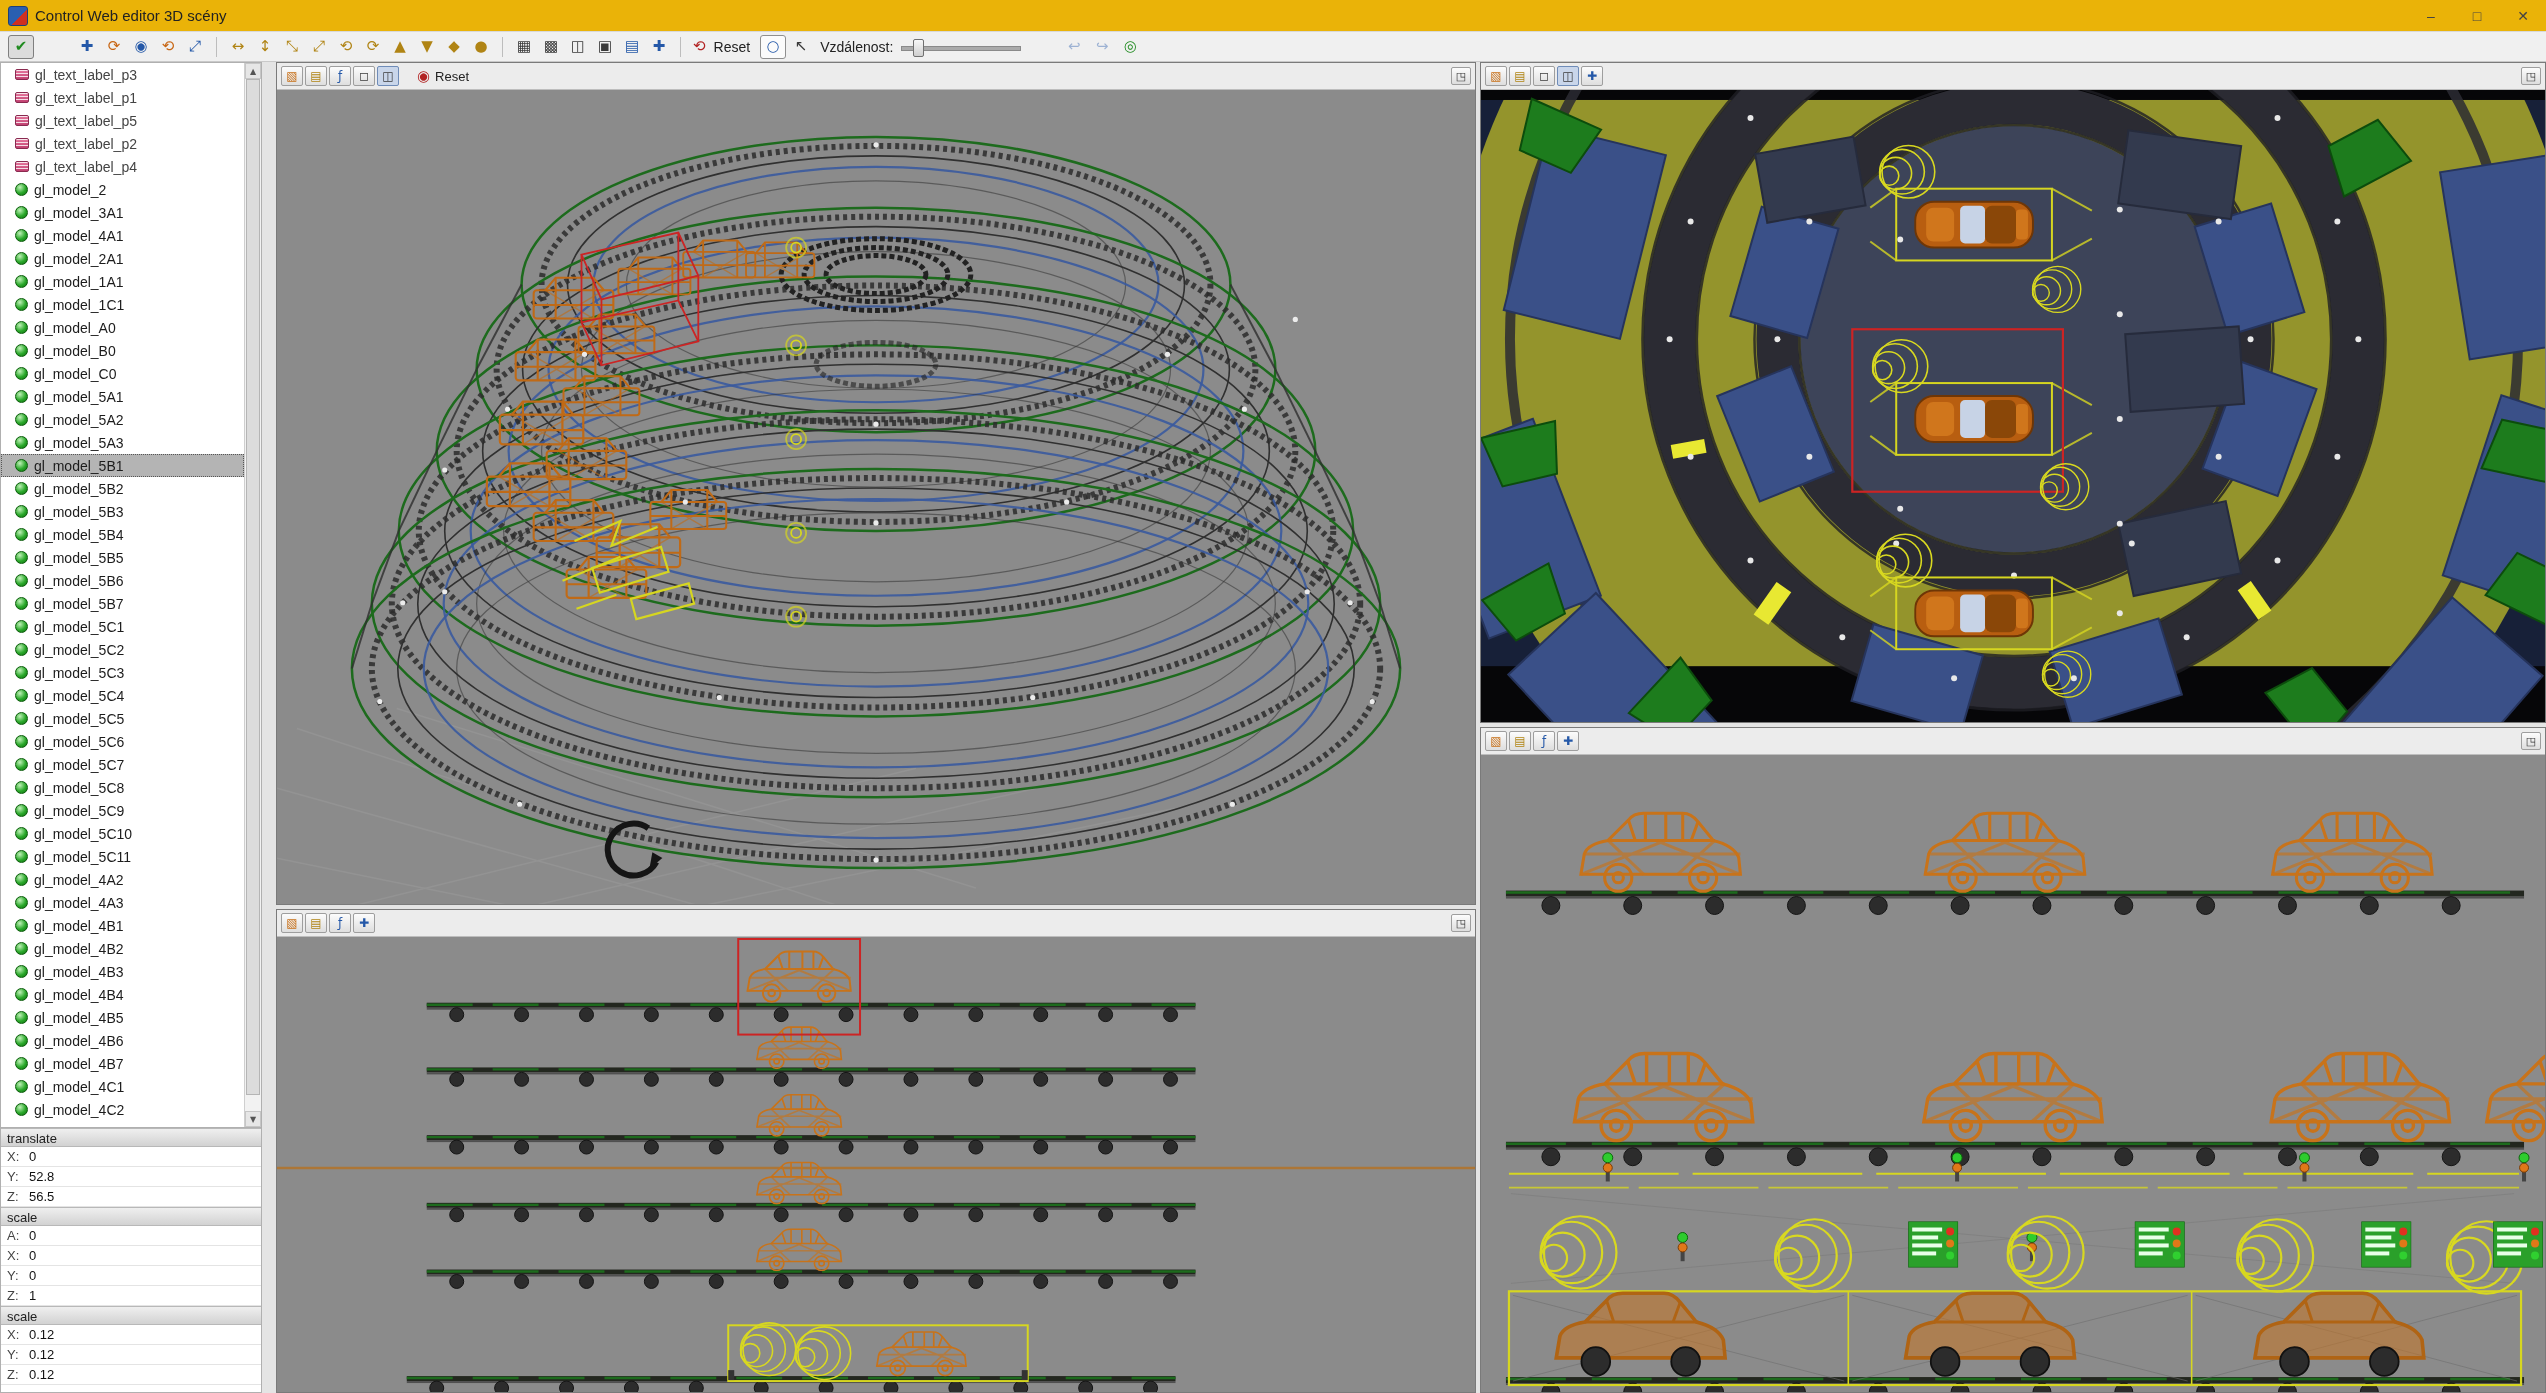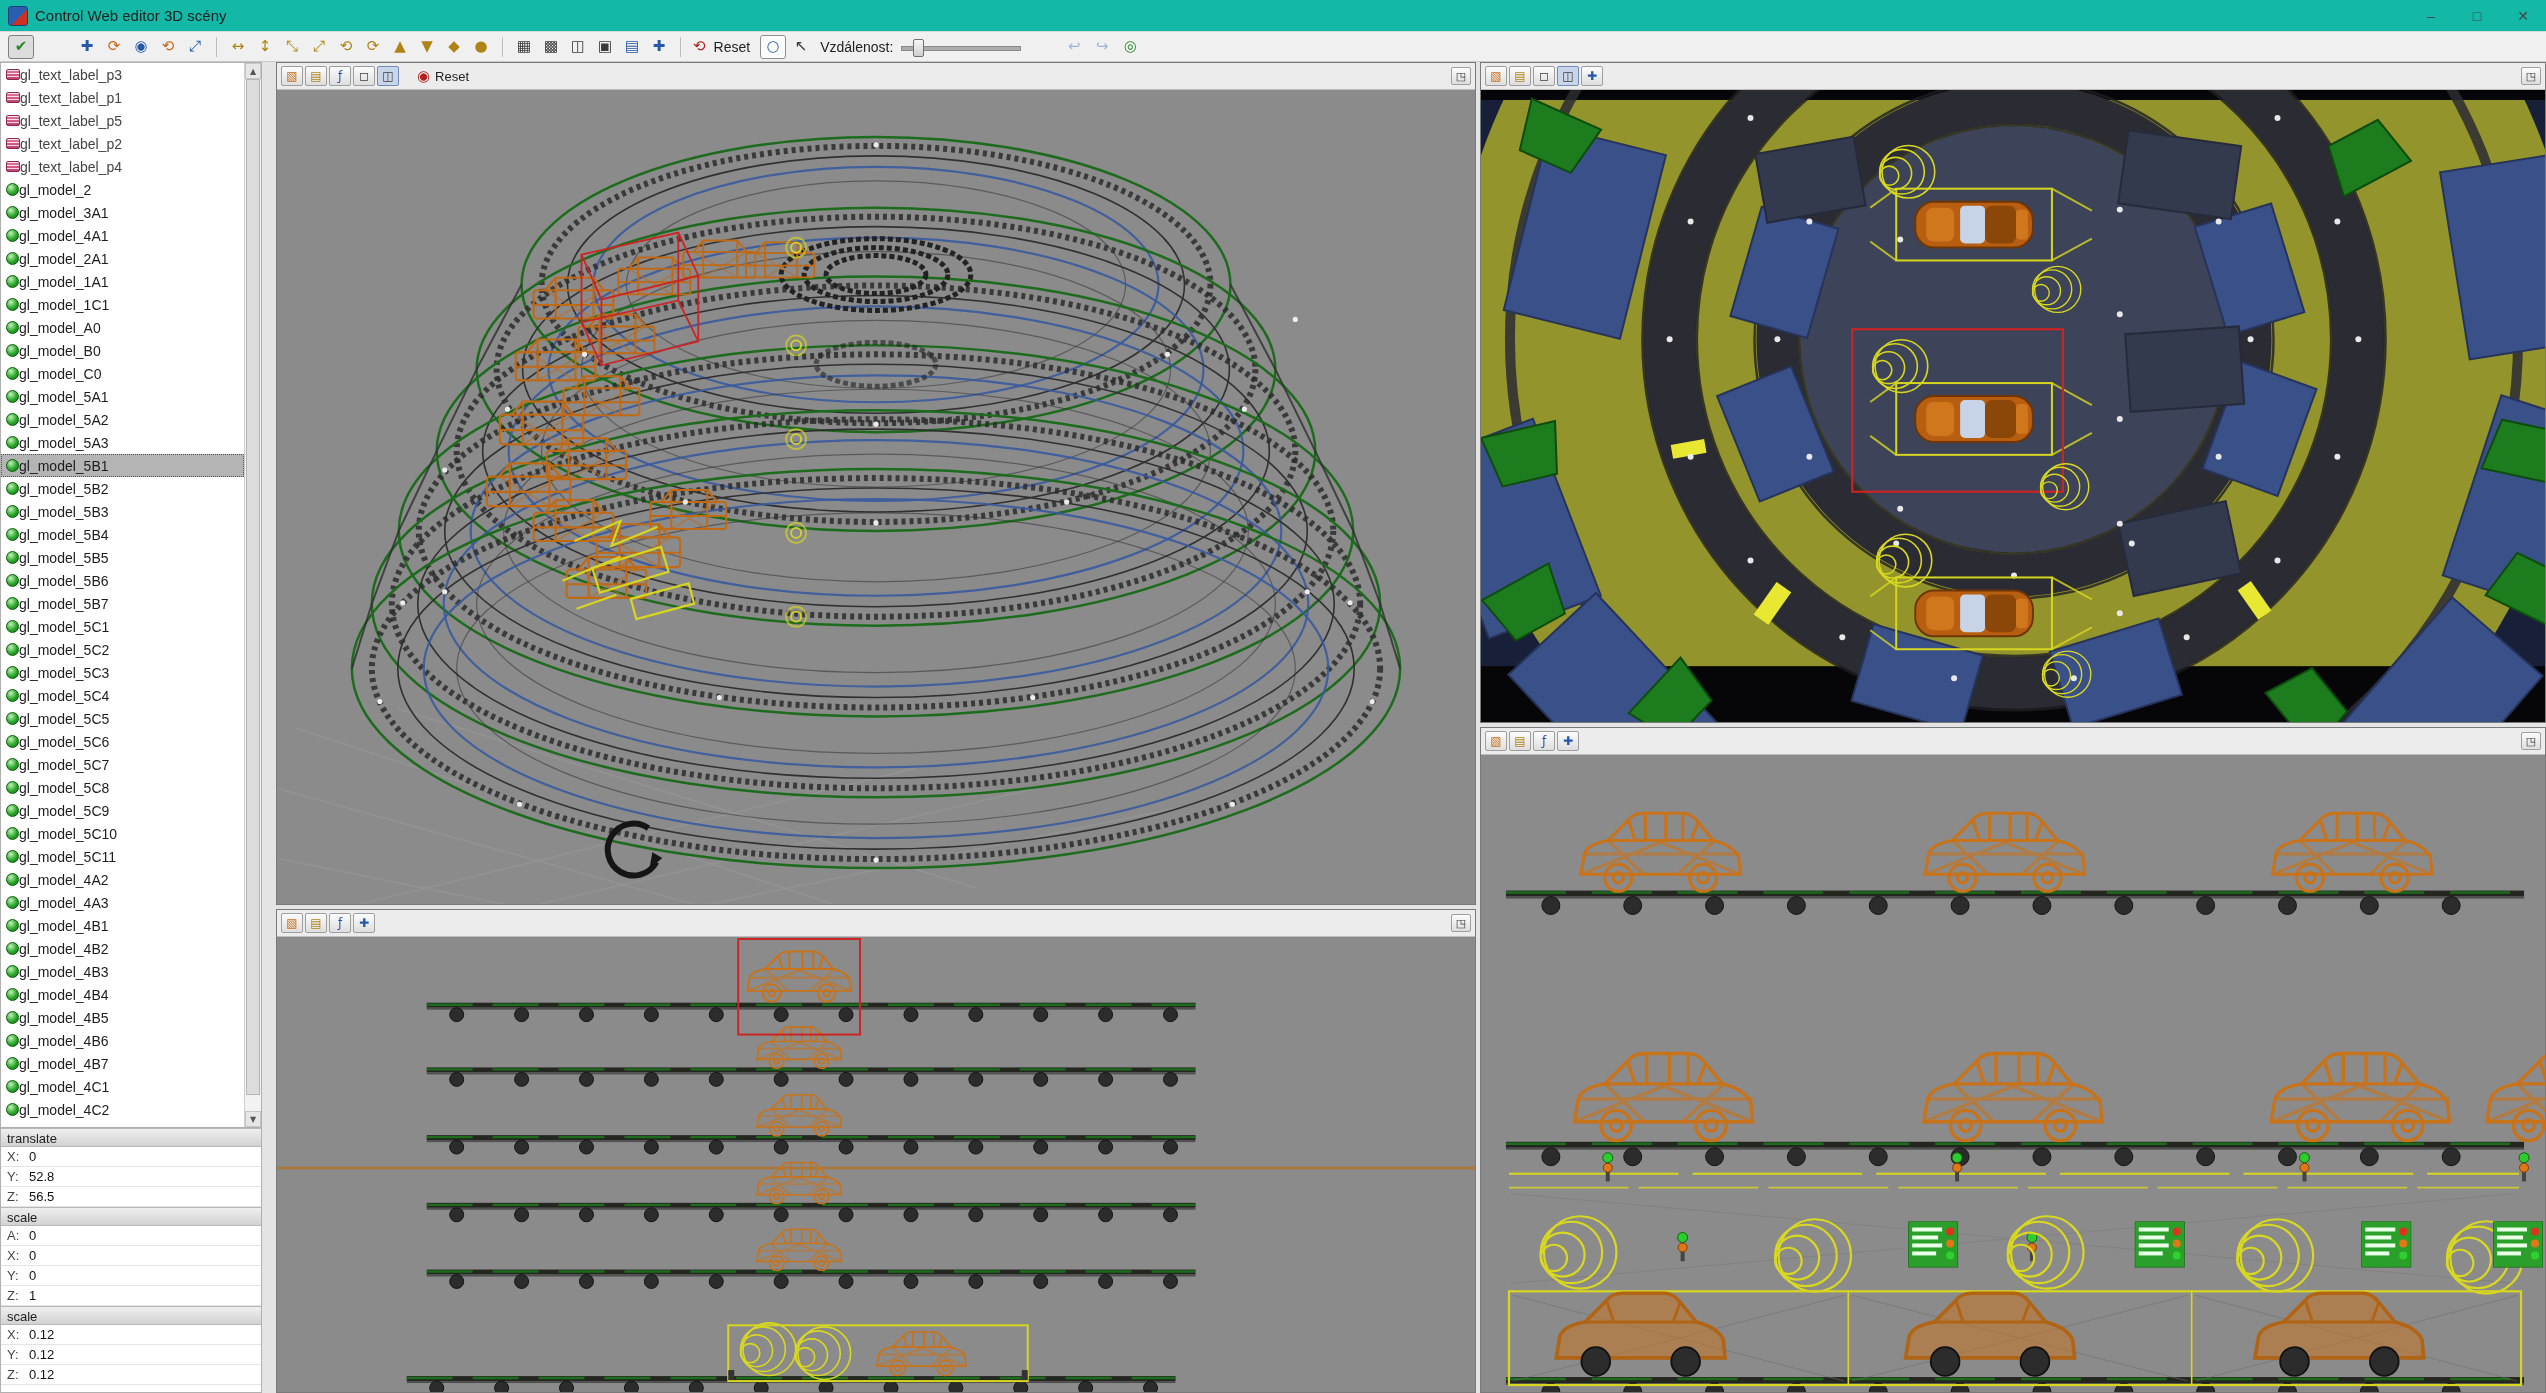--- a/index.html
+++ b/index.html
@@ -1,19 +1,19 @@
 <!DOCTYPE html>
 <html><head>
 <meta charset="utf-8">
 <style>
   html,body{margin:0;padding:0}
   body{width:2546px;height:1393px;position:relative;background:#e4e4e4;font-family:"Liberation Sans",sans-serif;overflow:hidden}
 
   
-  #titlebar{position:absolute;left:0;top:0;width:2546px;height:32px;background:#14b8a6;border-bottom:1px solid #d9d9d9;display:flex;align-items:center;padding-left:8px;box-sizing:border-box;gap:7px}
+  #titlebar{position:absolute;left:0;top:0;width:2546px;height:32px;background:#eab308;border-bottom:1px solid #d9d9d9;display:flex;align-items:center;padding-left:8px;box-sizing:border-box;gap:7px}
   .app-icon{width:18px;height:18px;border-radius:3px;background:linear-gradient(135deg,#2a5fb0 58%,#d03020 58%);border:1px solid #1c3f78}
   #title-text{font-size:15px;color:#222}
   #win-controls{margin-left:auto;display:flex;height:100%}
   .winbtn{width:46px;height:100%;display:flex;align-items:center;justify-content:center;font-size:14px;color:#444}
 
   
   #toolbar{position:absolute;left:0;top:32px;width:2546px;height:30px;background:#f0f0f0;border-bottom:1px solid #c9c9c9;display:flex;align-items:center;padding-left:8px;box-sizing:border-box;gap:2px}
   .tbtn{height:24px;min-width:26px;border:1px solid transparent;background:transparent;display:flex;align-items:center;justify-content:center;gap:4px;padding:0 3px;border-radius:3px;font-family:inherit}
   .tbtn.framed{border-color:#8f8f8f;background:#fbfbfb}
   .tbtn.pressed{background:#dcdcdc;border-color:#7f7f7f}
@@ -25,21 +25,21 @@
   .tb-label{font-size:14px;color:#222;margin:0 4px;white-space:nowrap}
   .tb-group{display:flex;gap:1px}
   #distance-slider{position:relative;width:120px;height:20px;margin-left:2px}
   .slider-track{position:absolute;left:0;right:0;top:9px;height:3px;background:#ababab;border:1px solid #8a8a8a}
   .slider-thumb{position:absolute;top:2px;width:9px;height:16px;background:linear-gradient(#f8f8f8,#cfcfcf);border:1px solid #707070;border-radius:2px}
 
   
   #left-panel{position:absolute;left:0;top:62px;width:262px;bottom:0;background:#f0f0f0}
   #list-wrap{position:absolute;top:0;left:0;width:262px;height:1066px;background:#fff;border:1px solid #b0b0b0;box-sizing:border-box}
   #scene-list{position:absolute;top:0;left:0;right:17px;bottom:0;overflow:hidden}
-  .scene-item{height:23px;display:flex;align-items:center;padding-left:5px;font-size:14px;color:#1c1c1c;white-space:nowrap}
+  .scene-item{height:23px;display:flex;align-items:center;gap:6px;padding-left:14px;font-size:14px;color:#1c1c1c;white-space:nowrap}
   .scene-item.selected{background:#b4b4b4;outline:1px dotted #555;outline-offset:-1px}
   .itm-icon{width:13px;height:13px;flex:0 0 auto;box-sizing:border-box}
   .scene-item.t-label .itm-icon{height:11px;width:14px;border-radius:2px;border:1px solid #8a2a50;background-image:repeating-linear-gradient(180deg,rgba(255,255,255,.8) 0 1px,transparent 1px 3px),linear-gradient(#e87aa0,#c04070)}
   .scene-item.t-model .itm-icon{border-radius:50%;border:1px solid #0a5c0a;background:radial-gradient(circle at 35% 30%,#c0f2b8,#2aa82a 55%,#0d6e0d)}
   #list-scrollbar{position:absolute;right:0;top:0;width:17px;height:100%;background:#f2f2f2;border-left:1px solid #cfcfcf;box-sizing:border-box}
   .sb-btn{height:16px;display:flex;align-items:center;justify-content:center;background:#e6e6e6;border:1px solid #c6c6c6;box-sizing:border-box}
   .sb-glyph{font-size:8px;color:#555;font-family:"DejaVu Sans",sans-serif}
   .sb-btn.bottom{position:absolute;bottom:0;left:0;right:0}
   .sb-thumb{position:absolute;top:16px;left:1px;right:1px;height:1016px;background:#dcdcdc;border:1px solid #b5b5b5;box-sizing:border-box}
   #transform-panel{position:absolute;top:1066px;left:0;width:262px;bottom:0;border:1px solid #b0b0b0;border-top:none;background:#fff;box-sizing:border-box}

